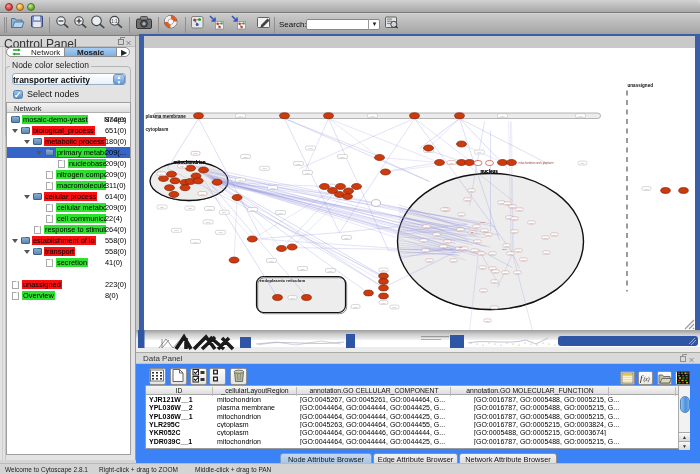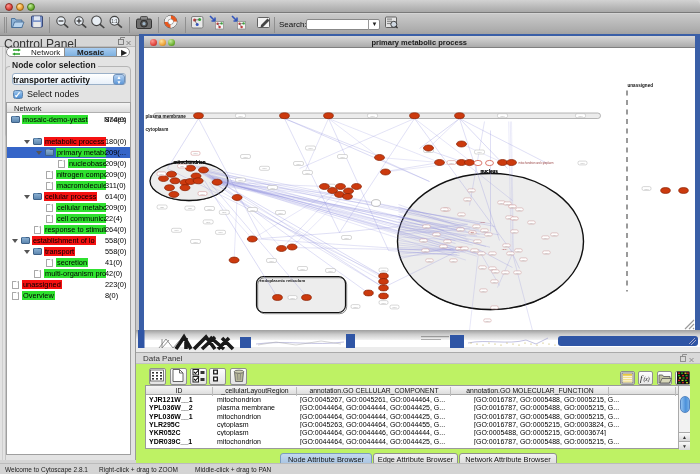--- a/index.html
+++ b/index.html
@@ -15,21 +15,21 @@
 #searchbox{position:absolute;left:306px;top:4.5px;width:74px;height:11px;background:#fff;border:1px solid #888;border-radius:2px;}
 #searcharrow{position:absolute;left:368px;top:4.5px;width:12px;height:11px;border-left:1px solid #999;font-size:6px;text-align:center;line-height:11px;color:#222;}
 
 #cpanel{left:0;top:36px;width:136px;height:424px;background:#e3e3e3;border-right:1px solid #9a9a9a;}
 #cptitle{position:absolute;left:0;top:0;width:135px;height:11px;background:#d6d6d6;border-bottom:1px solid #bdbdbd;}
 #cptitle span{position:absolute;left:4px;top:1px;font-size:12px;color:#333;}
 #tabbar{position:absolute;left:6px;top:11px;width:124px;height:10px;background:#fff;border:1px solid #8e8e8e;border-radius:5px;overflow:hidden;}
 #tabmosaic{position:absolute;left:57px;top:0;width:53px;height:10px;background:linear-gradient(#a8ccf0,#74abdd);border-left:1px solid #8e8e8e;border-right:1px solid #8e8e8e;}
 #tabbar .tn{position:absolute;font-size:8px;color:#222;top:0px;}
 #groupbox{position:absolute;left:5px;top:30px;width:126px;height:72px;border:1px solid #b5b5b5;border-radius:4px;}
-#grouplbl{position:absolute;left:10px;top:24px;font-size:8.5px;font-weight:bold;color:#222;background:#e3e3e3;padding:0 2px;}
+#grouplbl{position:absolute;left:10px;top:24px;font-size:8.5px;font-weight:normal;color:#222;background:#e3e3e3;padding:0 2px;}
 #combo{position:absolute;left:12px;top:37px;width:114px;height:11.5px;background:linear-gradient(#fff,#e8f0fa);border:1px solid #9ab0c8;border-radius:3px;}
 #combo .cl{position:absolute;left:0;right:14px;top:0.5px;text-align:left;font-size:8.5px;font-weight:bold;color:#111;}
 #combo .cb{position:absolute;right:0px;top:-0.5px;width:12px;height:11.5px;background:linear-gradient(#b4d2f2,#5e97d8);border:1px solid #7090b8;border-radius:3px;color:#fff;font-size:5px;line-height:5px;text-align:center;}
 #chk{position:absolute;left:13px;top:53.5px;width:9.5px;height:9.5px;background:linear-gradient(#9cc5ec,#4e8fd4);border:1px solid #5d83ad;border-radius:2.5px;color:#fff;font-size:9px;line-height:9.5px;font-weight:bold;text-align:center;}
 #chklbl{position:absolute;left:27px;top:53px;font-size:9px;color:#111;}
 #treebox{position:absolute;left:6px;top:66px;width:125px;height:353px;background:#fff;border:1px solid #9f9f9f;}
 #treehdr{position:absolute;left:0;top:0;width:123px;height:9.5px;background:linear-gradient(#f4f4f4,#dcdcdc);border-bottom:1px solid #b0b0b0;font-size:7.5px;color:#222;}
 #treehdr .h1{position:absolute;left:7px;top:0.5px}
 #treehdr .h2{position:absolute;left:97px;top:12px}
 #tree{position:absolute;left:0;top:10px;width:123px;height:340px;overflow:hidden;}
@@ -48,21 +48,21 @@
 #desk{left:136px;top:36px;width:564px;height:316px;background:#c9c9c9;}
 #frame{position:absolute;left:3px;top:-2px;width:561px;height:299px;}
 #fborder{position:absolute;left:0;top:0;width:100%;height:100%;border:2px solid #3a5fa7;border-left-width:5px;border-right-width:5.5px;border-bottom-width:3px;}
 #ftitle{position:absolute;left:5px;top:2px;width:550.5px;height:11.5px;background:linear-gradient(#d8d8d8,#ababab);border-bottom:1px solid #808080;}
 #ftitle .tt{position:absolute;left:0;right:0;top:1.5px;text-align:center;font-size:7.5px;font-weight:bold;color:#1a1a1a;}
 .ilight{position:absolute;top:2.5px;width:7px;height:7px;border-radius:50%;}
 #fcanvas{position:absolute;left:5px;top:13.5px;width:550.5px;height:282.5px;background:#fff;}
 
 #strip{left:136px;top:330px;width:564px;height:22px;background:#e8e8e8;}
 
-#dpanel{left:136px;top:352px;width:564px;height:111px;background:#bef264;border-top:1px solid #aaa;}
+#dpanel{left:136px;top:352px;width:564px;height:111px;background:#3b82f6;border-top:1px solid #aaa;}
 #dptitle{position:absolute;left:0;top:0;width:564px;height:11px;background:#d9d9d9;border-bottom:1px solid #c2c2c2;}
 #dptitle span{position:absolute;left:7px;top:1px;font-size:8px;color:#333;}
 .dbtn{position:absolute;top:15px;width:17px;height:17px;background:linear-gradient(#fdfdfd,#e4e4e4);border:1px solid #8f8f8f;border-radius:2px;}
 .dbtn2{position:absolute;top:18px;width:15px;height:14px;background:linear-gradient(#fdfdfd,#e8e8e8);border:1px solid #8f8f8f;border-radius:2px;}
 #dtable{position:absolute;left:9px;top:32px;width:545px;height:64px;background:#fff;border:1px solid #9a9a9a;}
 #dthead{position:absolute;left:0;top:0;width:100%;height:9px;background:linear-gradient(#f6f6f6,#dedede);border-bottom:1px solid #a8a8a8;font-size:6.8px;color:#111;}
 .dth{position:absolute;top:0.5px;text-align:center;border-right:1px solid #bbb;height:9px;}
 .drow{position:absolute;left:0;width:100%;height:8.4px;font-size:7px;color:#000;white-space:nowrap;}
 .dc{position:absolute;top:0.6px;overflow:hidden;}
 #dscroll{position:absolute;left:532px;top:0px;width:12px;height:62px;background:#f2f2f2;border-left:1px solid #aaa;}
@@ -209,20 +209,26 @@
       <div id="treehdr">
           <span class="h1">Network</span>
           <span class="h2">Nodes</span>
         </div>
       <div id="tree">
           <div class="trow" style="top:1.5px">
             <span class="fold" style="left:4px"></span>
             <span class="lbl g" style="left:15px;max-width:84px">mosaic-demo-yeast</span>
             <span class="cnt">874(0)</span>
           </div>
+          <div class="trow" style="top:12.5px">
+            <span class="arr" style="left:5px"></span>
+            <span class="fold" style="left:14px"></span>
+            <span class="lbl r" style="left:25px;max-width:74px">biological_process</span>
+            <span class="cnt">651(0)</span>
+          </div>
           <div class="trow" style="top:23.5px">
             <span class="arr" style="left:17px"></span>
             <span class="fold" style="left:26px"></span>
             <span class="lbl r" style="left:37px;max-width:62px">metabolic process</span>
             <span class="cnt">180(0)</span>
           </div>
           <div class="trow" style="top:34.5px">
             <div class="selrow" style="top:-0.5px"></div>
             <span class="arr" style="left:29px"></span>
             <span class="fold" style="left:38px"></span>
@@ -274,49 +280,38 @@
           <div class="trow" style="top:133.5px">
             <span class="arr" style="left:17px"></span>
             <span class="fold" style="left:26px"></span>
             <span class="lbl r" style="left:37px;max-width:62px">transport</span>
             <span class="cnt">558(0)</span>
           </div>
           <div class="trow" style="top:144.5px">
             <span class="doc" style="left:39px"></span>
             <span class="lbl g" style="left:49px;max-width:50px">secretion</span>
             <span class="cnt">41(0)</span>
-          </div>
-          <div class="trow" style="top:155.5px">
-            <span class="doc" style="left:27px"></span>
-            <span class="lbl g" style="left:37px;max-width:62px">multi-organism pro</span>
-            <span class="cnt">42(0)</span>
           </div>
           <div class="trow" style="top:166.5px">
             <span class="doc" style="left:5px"></span>
             <span class="lbl r" style="left:15px;max-width:84px">unassigned</span>
             <span class="cnt">223(0)</span>
           </div>
           <div class="trow" style="top:177.5px">
             <span class="doc" style="left:5px"></span>
             <span class="lbl g" style="left:15px;max-width:84px">Overview</span>
             <span class="cnt">8(0)</span>
           </div>
         </div>
     </div>
   </div>
   <div class="abs" id="desk">
     <div id="strip2"></div>
     <div id="frame">
       <div id="fborder"></div>
-      <div id="ftitle">
-        <span class="tt">primary metabolic process</span>
-        <span class="ilight" style="left:6px;background:radial-gradient(circle at 35% 30%,#ff9a94,#e0443c 60%,#a02520)"></span>
-        <span class="ilight" style="left:15px;background:radial-gradient(circle at 35% 30%,#ffe3a0,#eda33a 60%,#b06d14)"></span>
-        <span class="ilight" style="left:24px;background:radial-gradient(circle at 35% 30%,#c5eda0,#6fb234 60%,#3f7a17)"></span>
-      </div>
       <svg width="12" height="12" style="position:absolute;right:5px;bottom:3px;z-index:5">
           <path d="M11 2 L2 11 M11 6 L6 11 M11 10 L10 11" stroke="#9a9a9a" stroke-width="1.2"></path>
         </svg>
         <div id="fcanvas">
         <svg id="graph" width="550.5" height="282.5" viewBox="144.5 47.5 550.5 282.5">
             <ellipse cx="491" cy="241" rx="93" ry="68" fill="#ededed" stroke="#111" stroke-width="1.4"></ellipse>
             <path d="M398 241 a93 68 0 0 0 186 0 a93 68.8 0 0 1 -186 0 Z" fill="#111" opacity="0.65"></path>
             <text x="481" y="172.5" font-size="4.6" font-weight="bold" fill="#111">nucleus</text>
             <ellipse cx="189.5" cy="180.5" rx="39" ry="19.5" fill="#ededed" stroke="#111" stroke-width="1.3"></ellipse>
             <path d="M150.5 180.5 a39 19.5 0 0 0 78 0 a39 20.3 0 0 1 -78 0 Z" fill="#111" opacity="0.65"></path>

